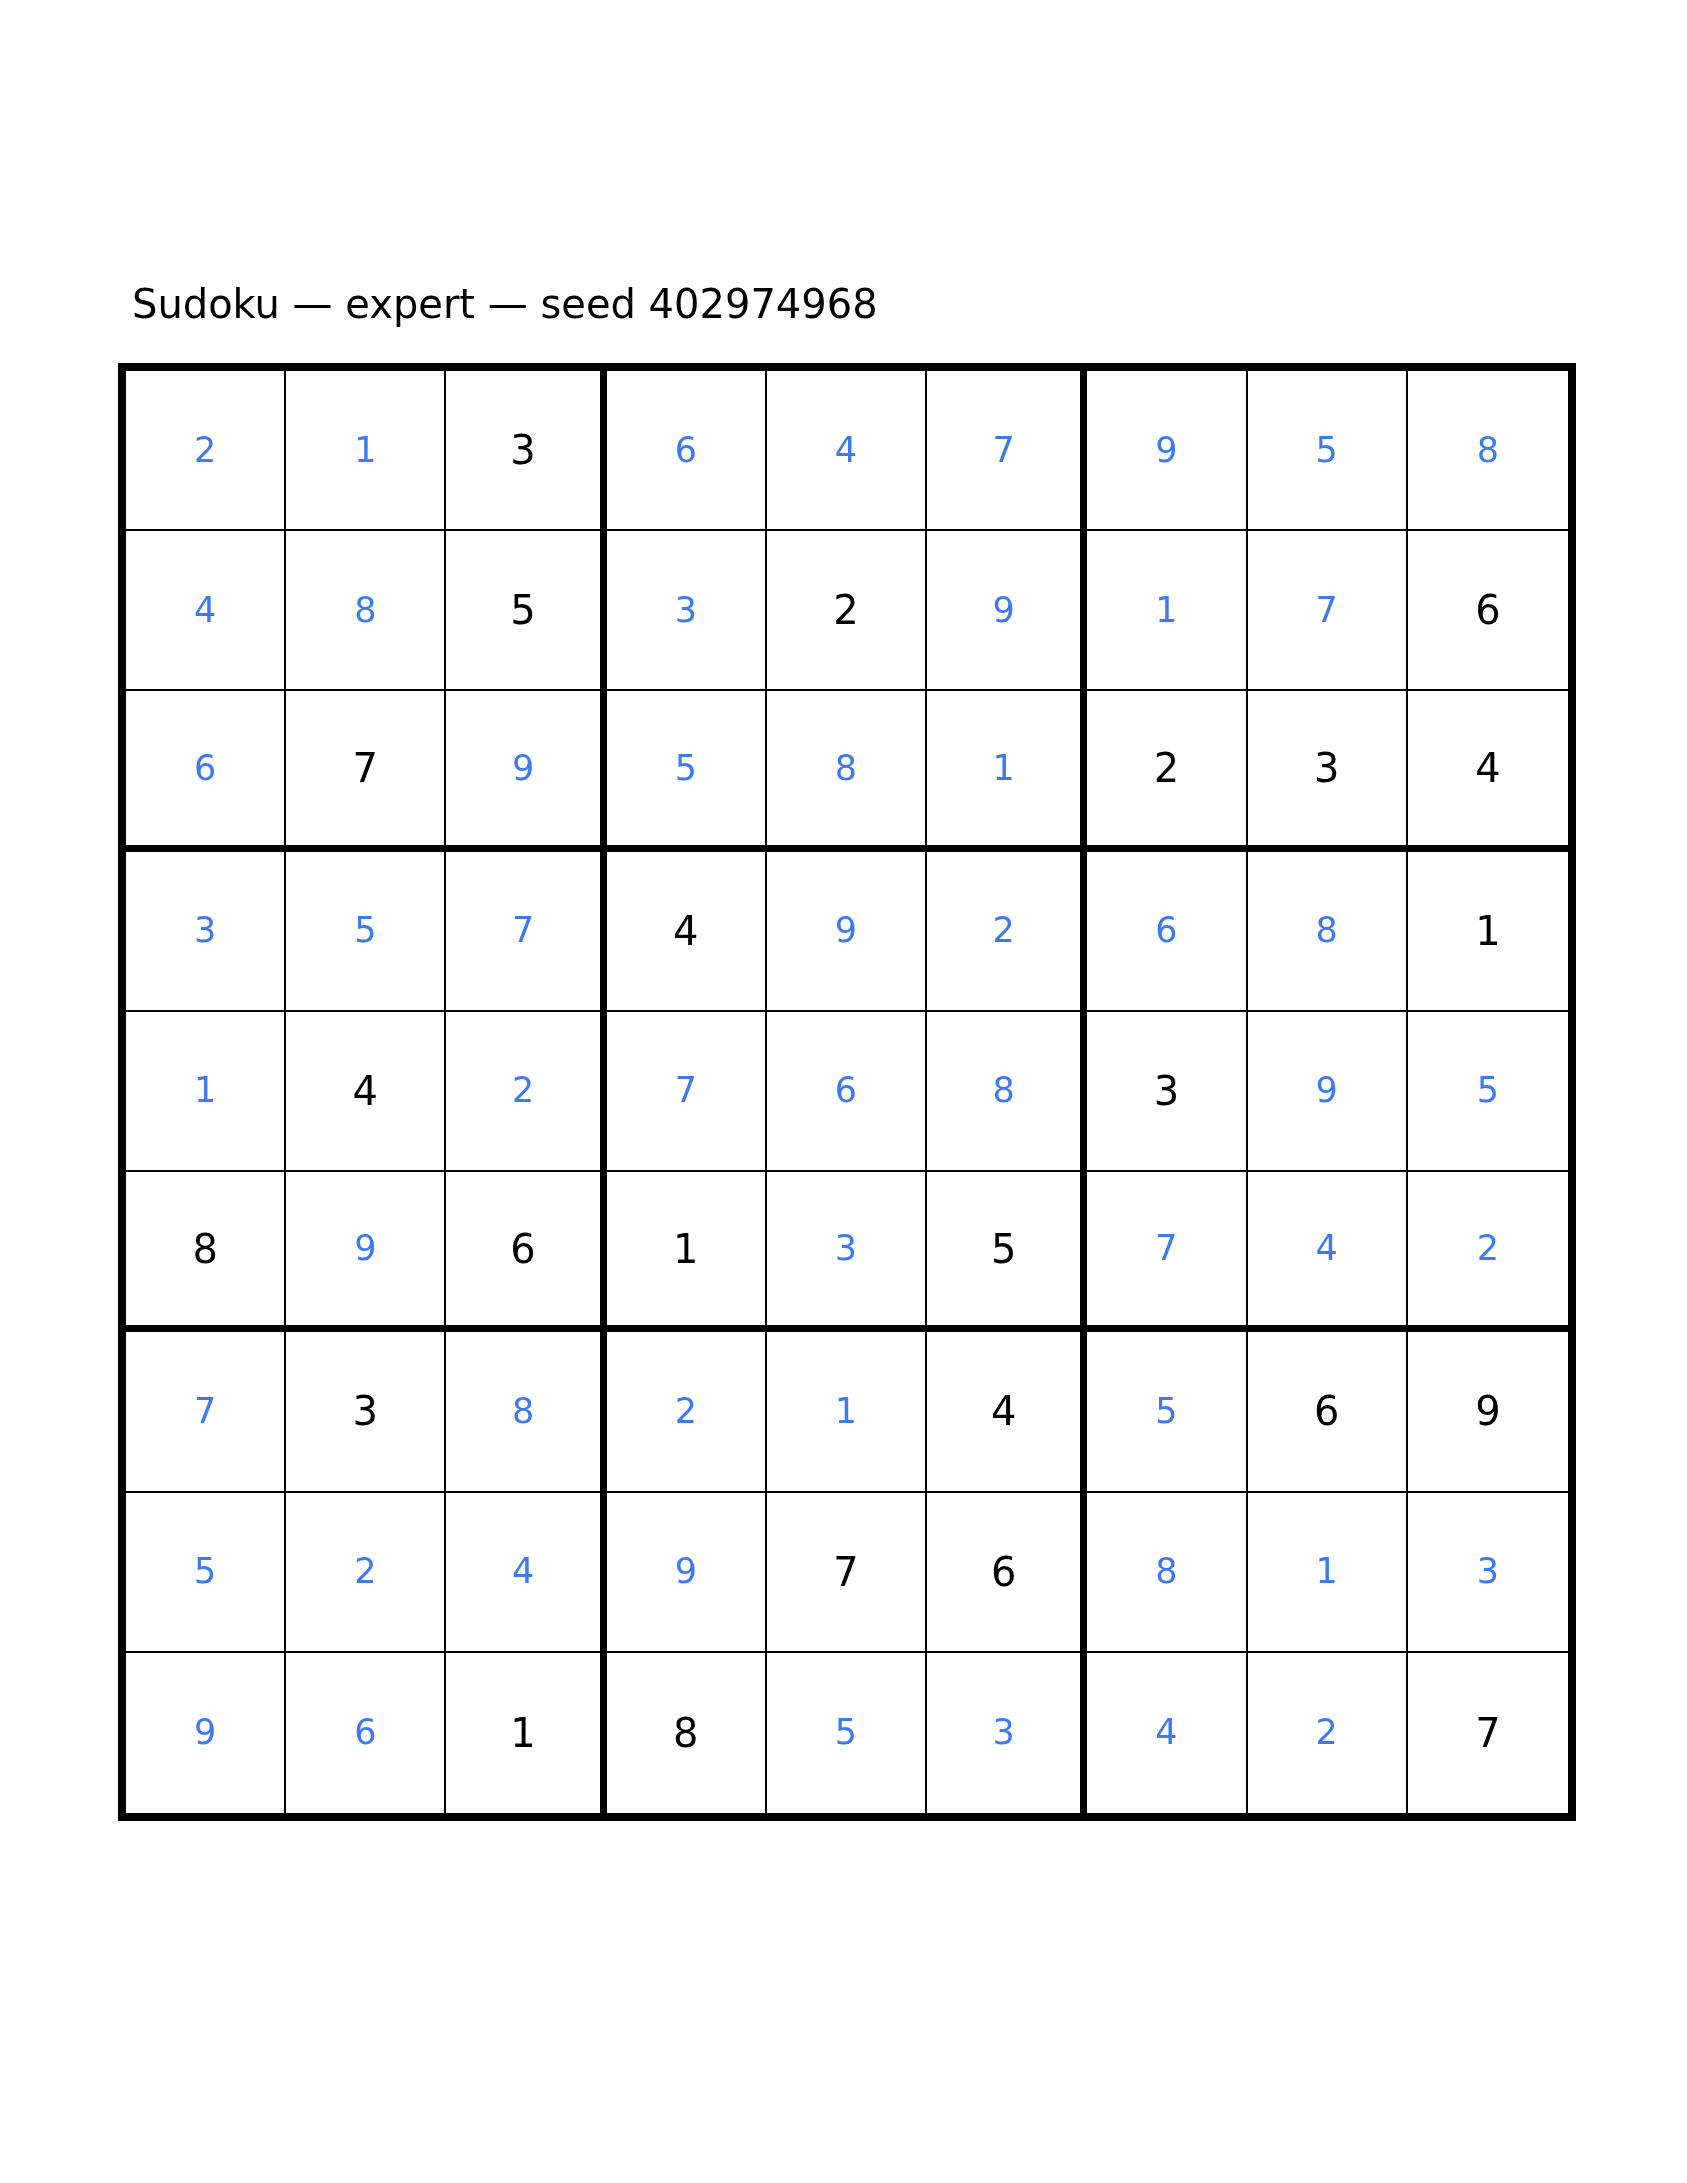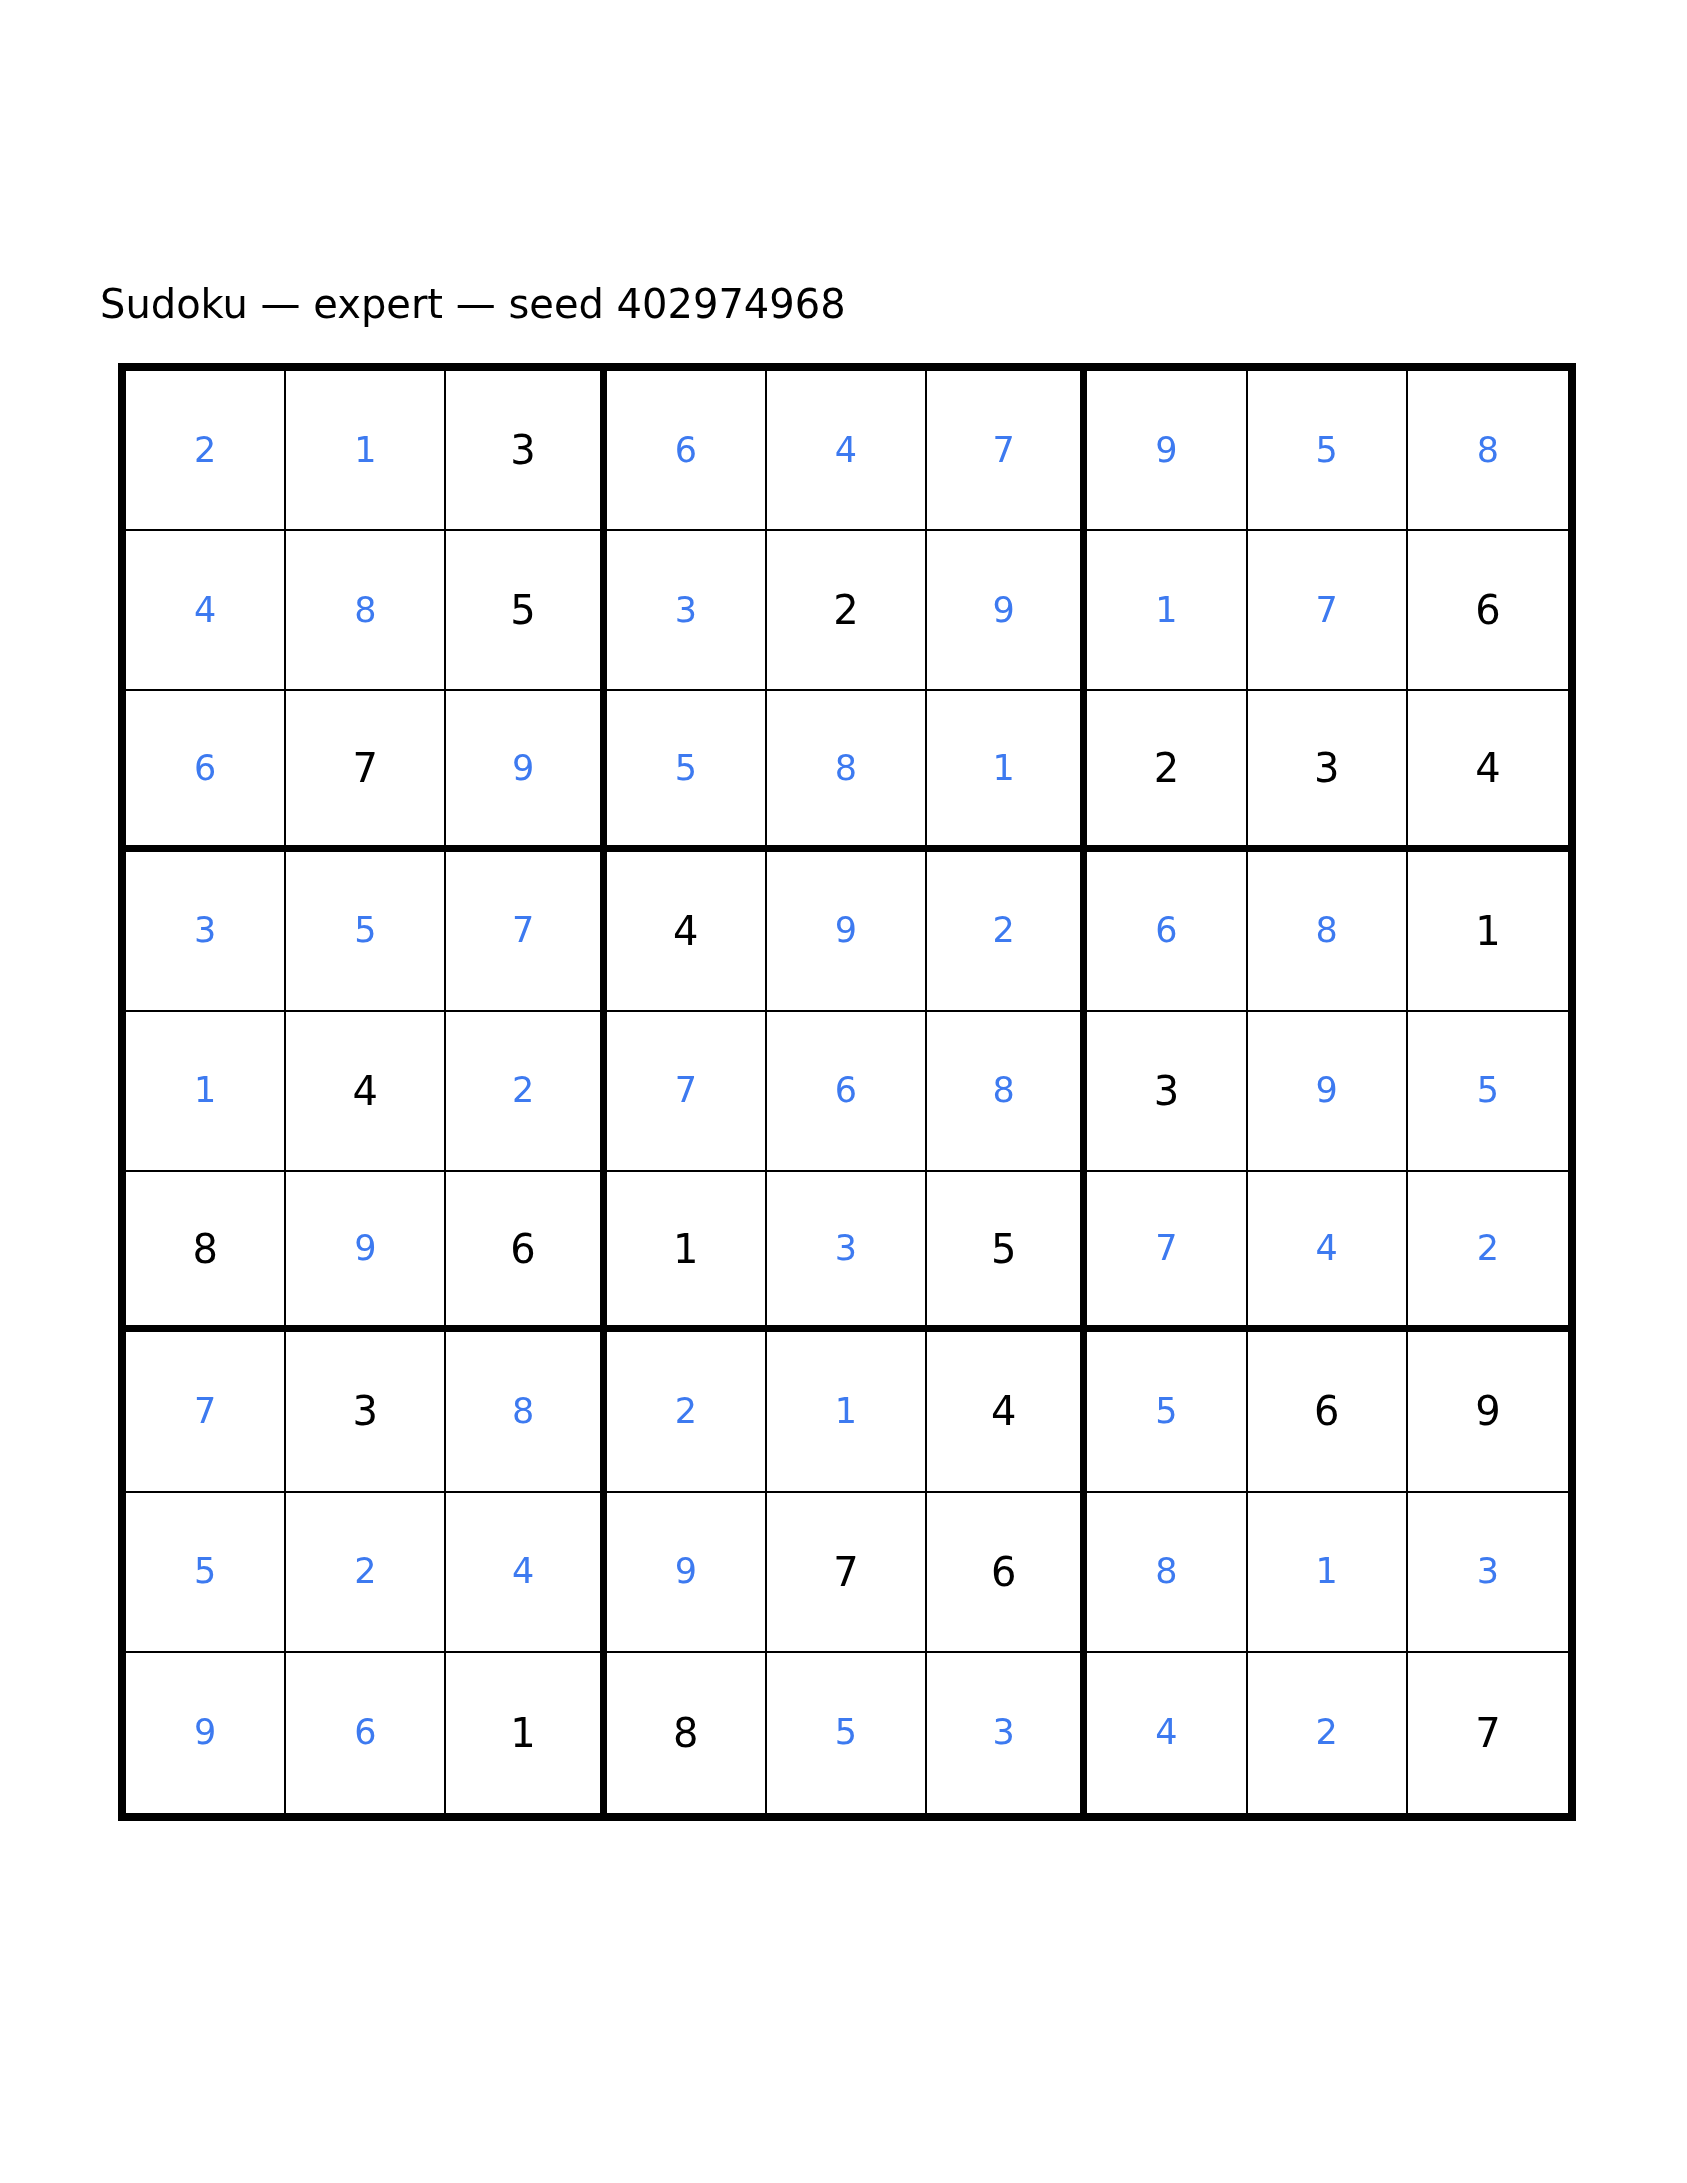--- a/index.html
+++ b/index.html
@@ -10,21 +10,21 @@
   }
   .page {
     position: relative;
     width: 1687px;
     height: 2183px;
     background: #ffffff;
     overflow: hidden;
   }
   .title {
     position: absolute;
-    left: 100px;
+    left: 132px;
     top: 281px;
     font-size: 40px;
     font-weight: 400;
     color: #000000;
     white-space: nowrap;
     letter-spacing: 0;
   }
   .sudoku-grid {
     position: absolute;
     left: 118px;

